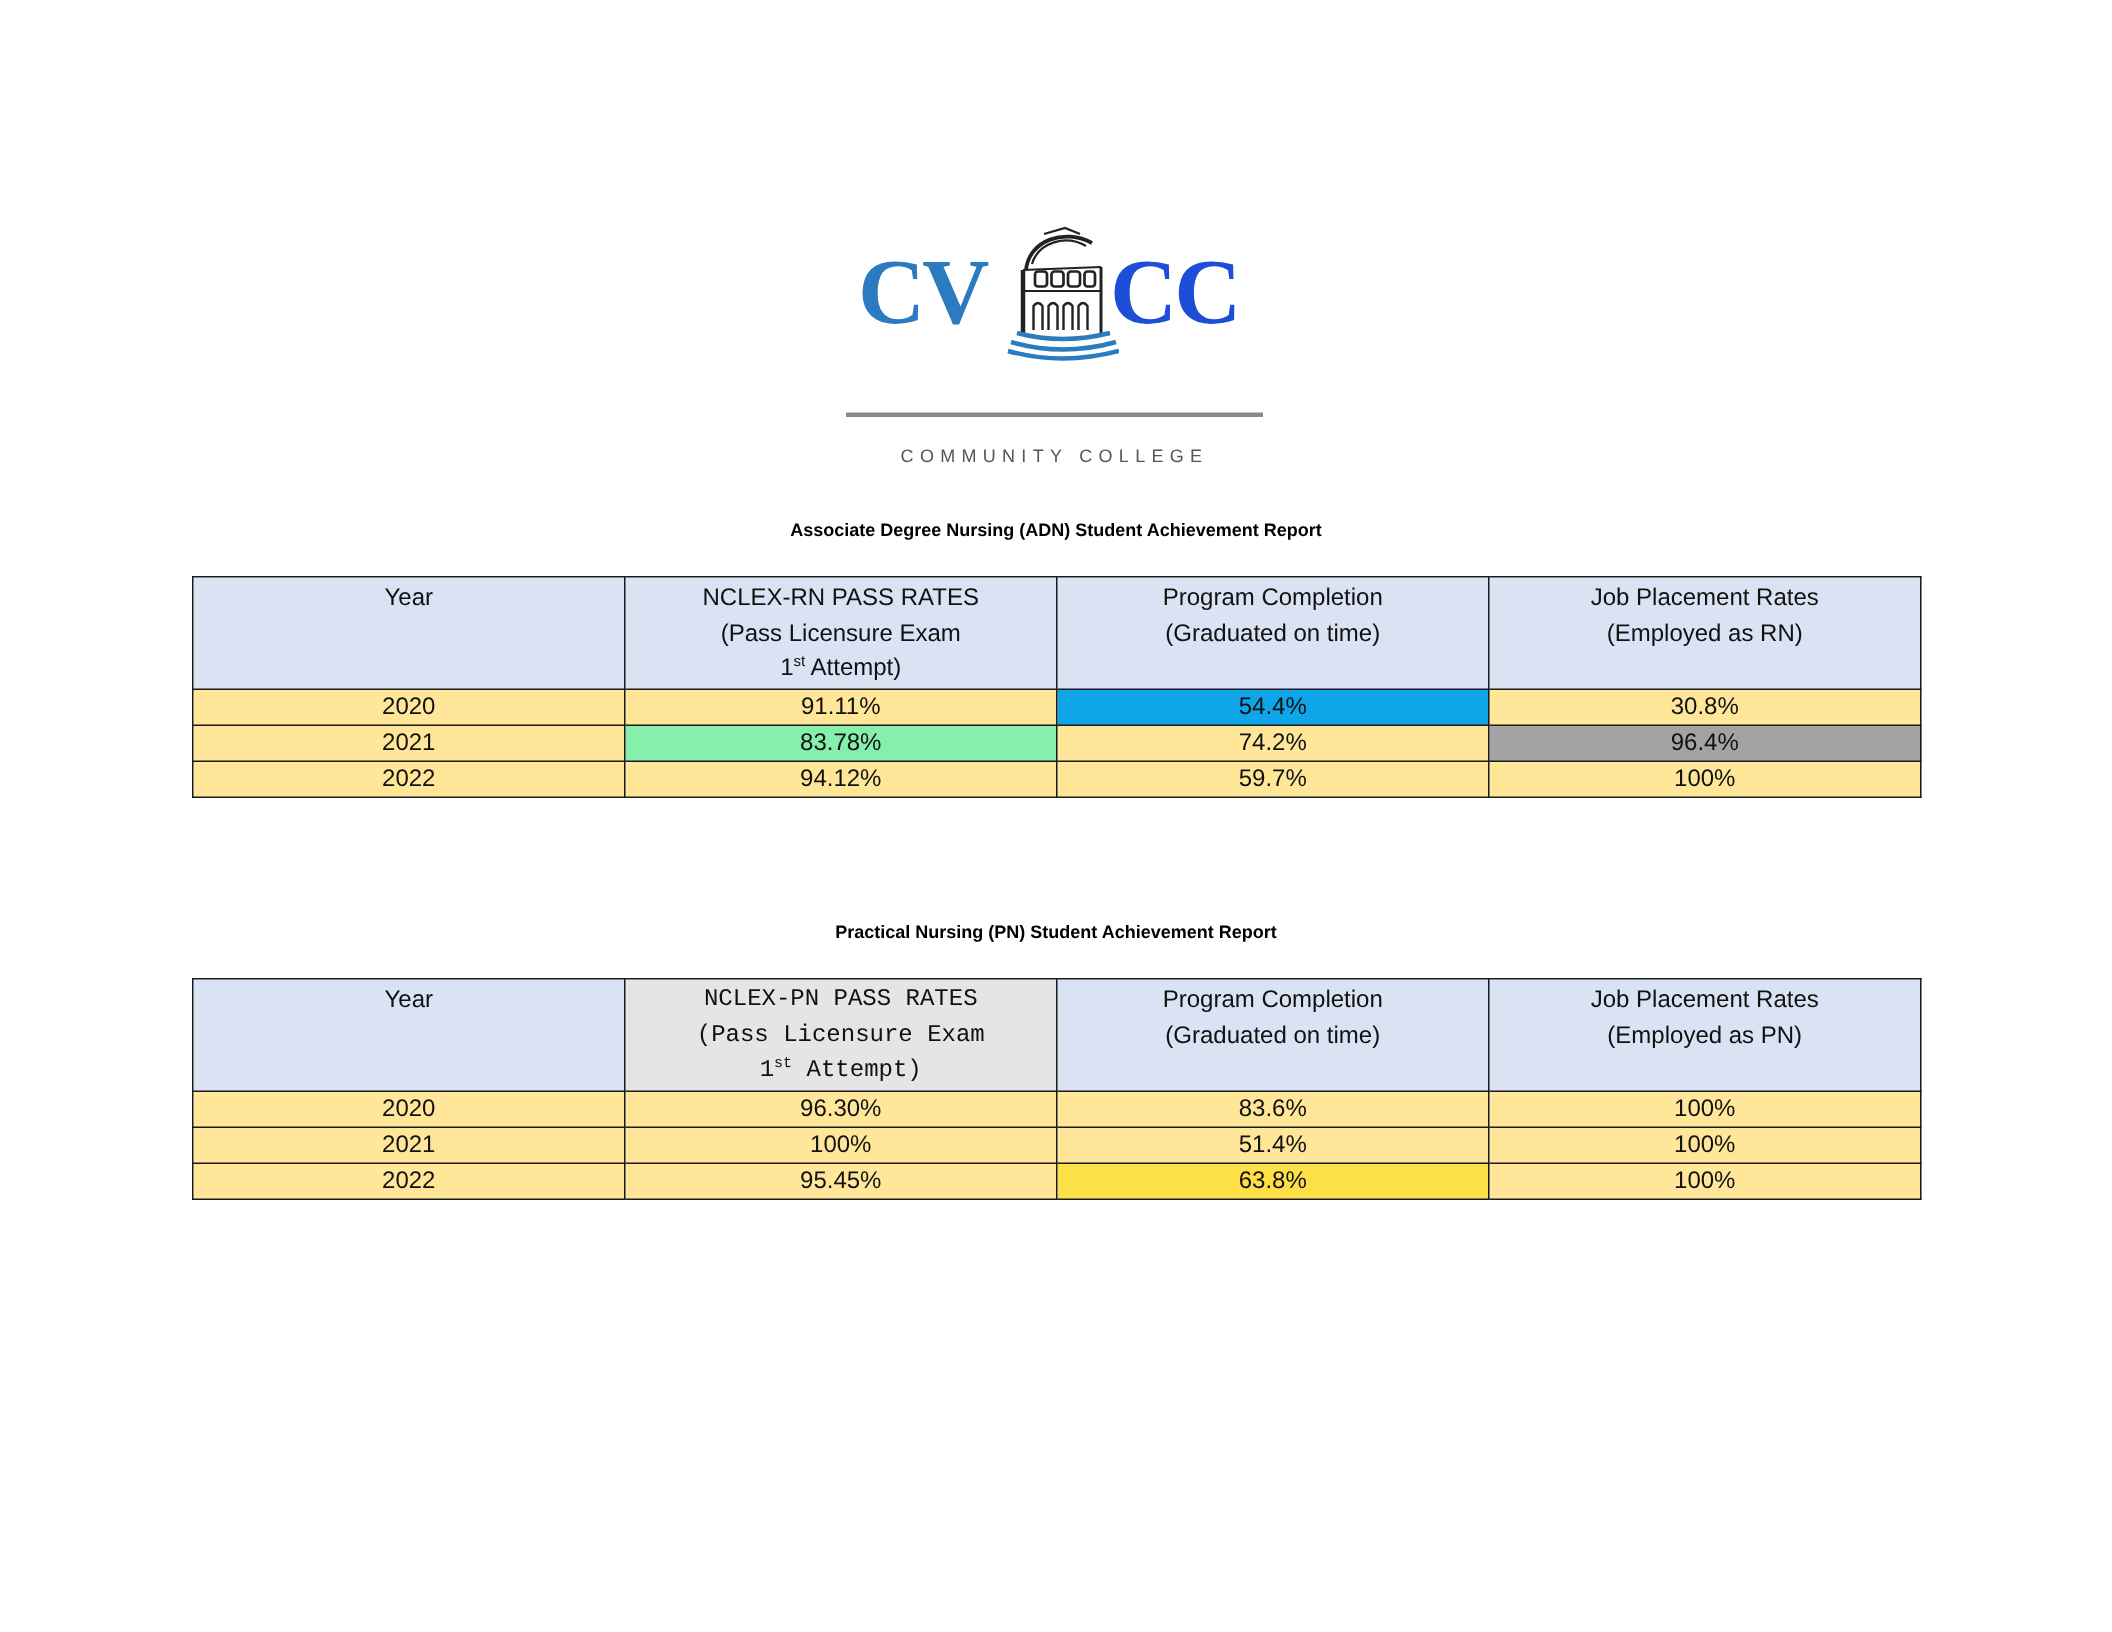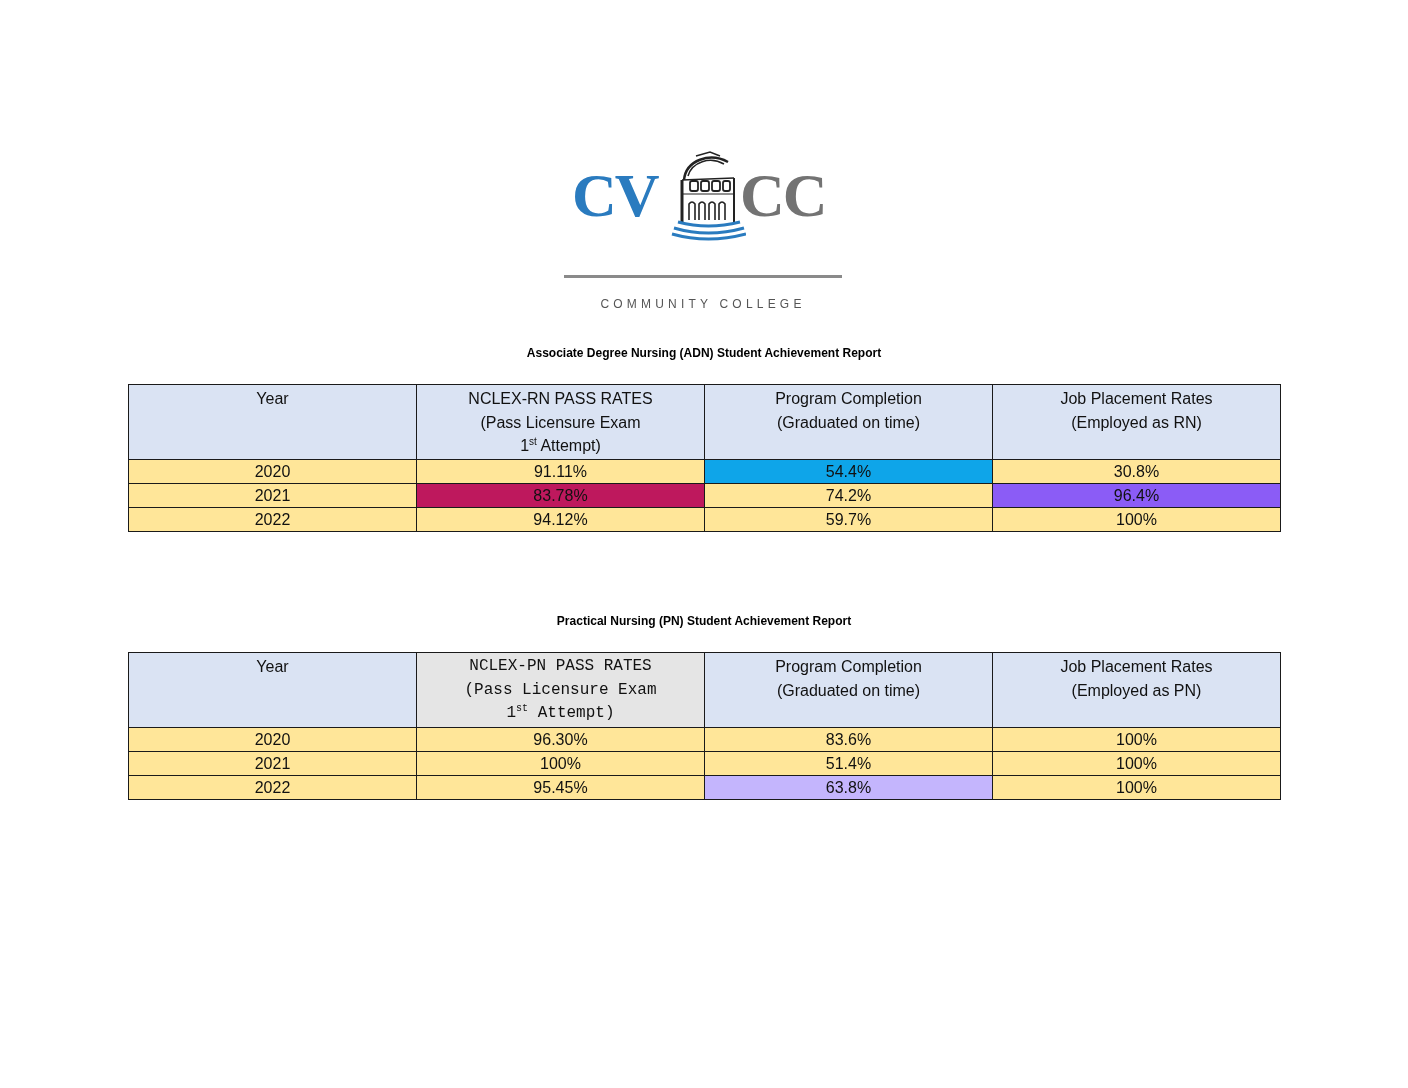--- a/index.html
+++ b/index.html
@@ -151,21 +151,21 @@
 
       <path d="M19 70 L19 54 Q22 50 25 54 L25 70" fill="none" stroke="#222" stroke-width="1.6"></path>
       <path d="M29 70 L29 54 Q32 50 35 54 L35 70" fill="none" stroke="#222" stroke-width="1.6"></path>
       <path d="M39 70 L39 54 Q42 50 45 54 L45 70" fill="none" stroke="#222" stroke-width="1.6"></path>
       <path d="M49 70 L49 54 Q52 50 55 54 L55 70" fill="none" stroke="#222" stroke-width="1.6"></path>
 
       <path d="M8 72 Q38 80 70 72" fill="none" stroke="#2a7bbf" stroke-width="3"></path>
       <path d="M4 78 Q38 88 74 78" fill="none" stroke="#2a7bbf" stroke-width="3"></path>
       <path d="M2 84 Q38 94 76 84" fill="none" stroke="#2a7bbf" stroke-width="3"></path>
     </svg>
-    <span class="logo-cc" style="color: #737373;">CC</span>
+    <span class="logo-cc" style="color: #1d4ed8;">CC</span>
   </div>
   <div class="logo-rule"></div>
   <div class="logo-sub">COMMUNITY COLLEGE</div>
 </div>
 
 <div id="adn-title" class="report-title">Associate Degree Nursing (ADN) Student Achievement Report</div>
 <table id="adn-table" class="report-table">
   <colgroup>
       <col>
       <col>
@@ -194,23 +194,23 @@
   </thead>
   <tbody>
     <tr>
       <td style="background: rgb(255, 230, 153); border-color: rgb(26, 26, 26);">2020</td>
       <td style="background: rgb(255, 230, 153); border-color: rgb(26, 26, 26);">91.11%</td>
       <td style="background: #0ea5e9; border-color: rgb(26, 26, 26);">54.4%</td>
       <td style="background: rgb(255, 230, 153); border-color: rgb(26, 26, 26);">30.8%</td>
     </tr>
     <tr>
       <td style="background: rgb(255, 230, 153); border-color: rgb(26, 26, 26);">2021</td>
-      <td style="background: #be185d; border-color: rgb(26, 26, 26); margin-left: 17px;">83.78%</td>
+      <td style="background: #86efac; border-color: rgb(26, 26, 26); margin-left: 17px;">83.78%</td>
       <td style="background: rgb(255, 230, 153); border-color: rgb(26, 26, 26);">74.2%</td>
-      <td style="background: #8b5cf6; border-color: rgb(26, 26, 26);">96.4%</td>
+      <td style="background: #a3a3a3; border-color: rgb(26, 26, 26);">96.4%</td>
     </tr>
     <tr>
       <td style="background: rgb(255, 230, 153); border-color: rgb(26, 26, 26);">2022</td>
       <td style="background: rgb(255, 230, 153); border-color: rgb(26, 26, 26);">94.12%</td>
       <td style="background: rgb(255, 230, 153); border-color: rgb(26, 26, 26);">59.7%</td>
       <td style="background: rgb(255, 230, 153); border-color: rgb(26, 26, 26);">100%</td>
     </tr>
   </tbody>
 </table>
 
@@ -251,17 +251,17 @@
     </tr>
     <tr>
       <td style="background: rgb(255, 230, 153); border-color: rgb(26, 26, 26);">2021</td>
       <td style="background: rgb(255, 230, 153); border-color: rgb(26, 26, 26);">100%</td>
       <td style="background: rgb(255, 230, 153); border-color: rgb(26, 26, 26);">51.4%</td>
       <td style="background: rgb(255, 230, 153); border-color: rgb(26, 26, 26);">100%</td>
     </tr>
     <tr>
       <td style="background: rgb(255, 230, 153); border-color: rgb(26, 26, 26);">2022</td>
       <td style="background: rgb(255, 230, 153); border-color: rgb(26, 26, 26);">95.45%</td>
-      <td style="background: #c4b5fd; border-color: rgb(26, 26, 26);">63.8%</td>
+      <td style="background: #fde047; border-color: rgb(26, 26, 26);">63.8%</td>
       <td style="background: rgb(255, 230, 153); border-color: rgb(26, 26, 26);">100%</td>
     </tr>
   </tbody>
 </table>
 
 </body></html>

